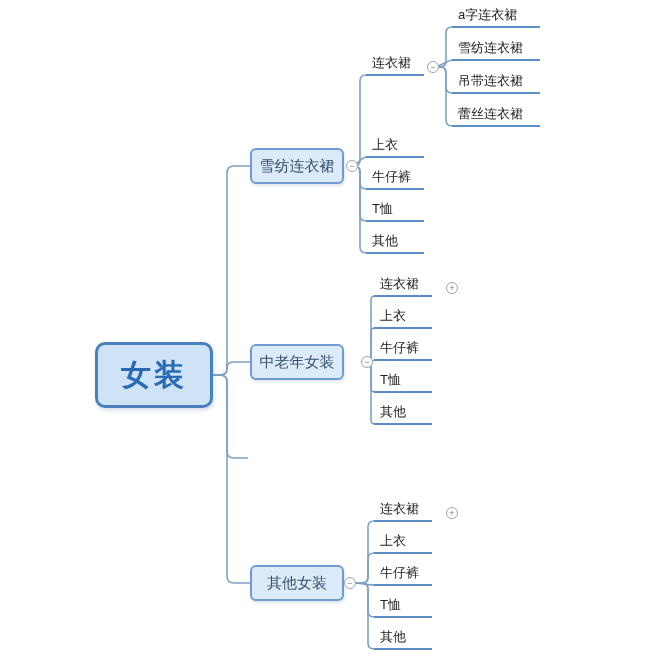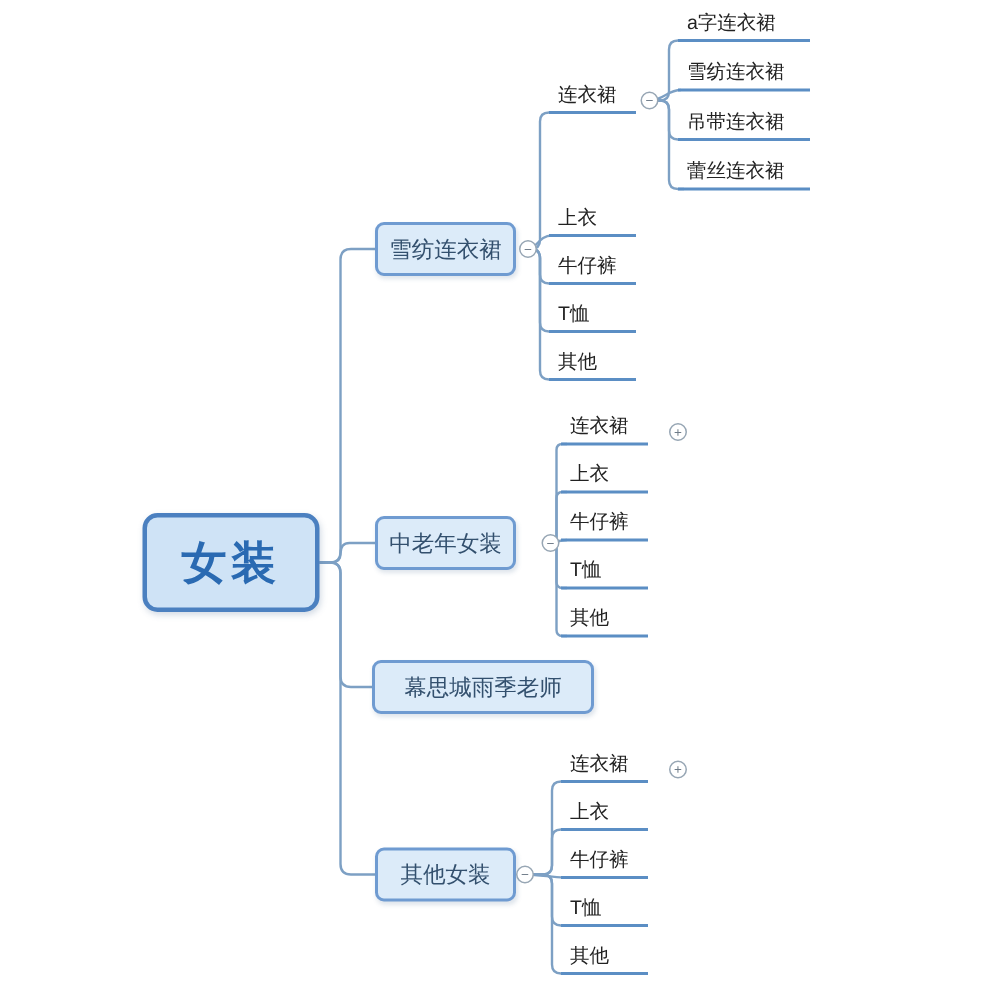--- a/index.html
+++ b/index.html
@@ -92,21 +92,20 @@
   <div class="box" style="left:250px;top:344px;width:94px;height:36px">中老年女装</div>
   <div class="toggle" style="left:361px;top:356px">−</div>
 
   <div class="leaf" style="left:374px;top:277px;width:58px">连衣裙</div>
   <div class="toggle" style="left:446px;top:282px">+</div>
   <div class="leaf" style="left:374px;top:309px;width:58px">上衣</div>
   <div class="leaf" style="left:374px;top:341px;width:58px">牛仔裤</div>
   <div class="leaf" style="left:374px;top:373px;width:58px">T恤</div>
   <div class="leaf" style="left:374px;top:405px;width:58px">其他</div>
 
-  <div class="box" style="left:248px;top:440px;width:148px;height:36px">幕思城雨季老师</div>
 
   <div class="box" style="left:250px;top:565px;width:94px;height:36px">其他女装</div>
   <div class="toggle" style="left:344px;top:577px">−</div>
 
   <div class="leaf" style="left:374px;top:502px;width:58px">连衣裙</div>
   <div class="toggle" style="left:446px;top:507px">+</div>
   <div class="leaf" style="left:374px;top:534px;width:58px">上衣</div>
   <div class="leaf" style="left:374px;top:566px;width:58px">牛仔裤</div>
   <div class="leaf" style="left:374px;top:598px;width:58px">T恤</div>
   <div class="leaf" style="left:374px;top:630px;width:58px">其他</div>

